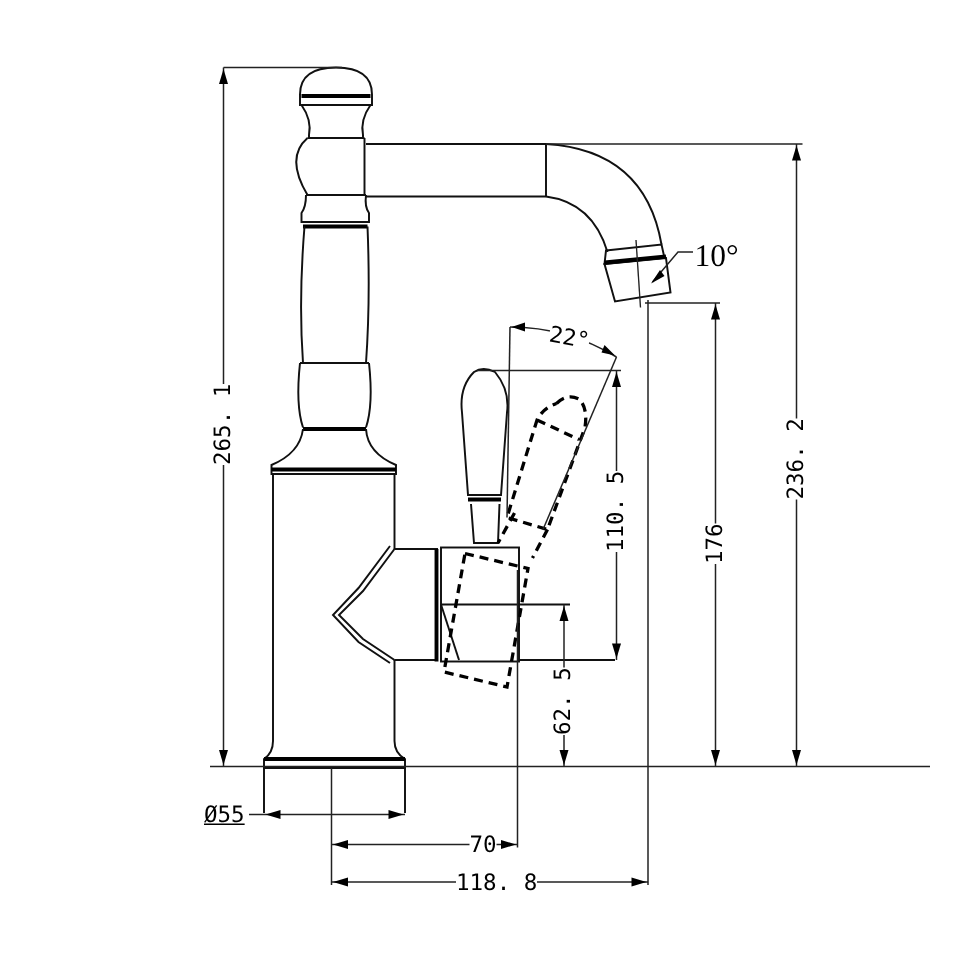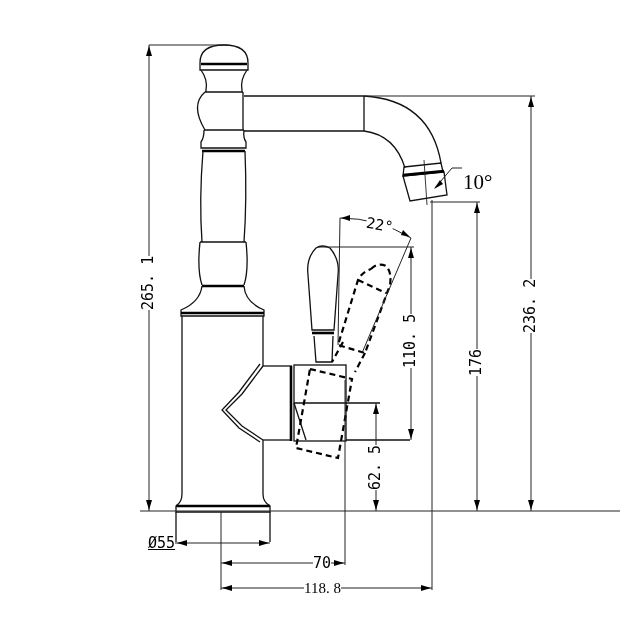--- a/index.html
+++ b/index.html
@@ -145,17 +145,17 @@
       <path class="arrow" d="M431,588 L421,585 L421,591 Z"></path>
     </g>
   </svg>
 
   <span class="lbl vert" style="left:141px; top:310px;">265. 1</span>
   <span class="lbl vert" style="left:523px; top:333px;">236. 2</span>
   <span class="lbl vert" style="left:469px; top:376px;">176</span>
   <span class="lbl vert" style="left:403px; top:368px;">110. 5</span>
   <span class="lbl vert" style="left:368px; top:490px;">62. 5</span>
   <span class="lbl" style="left:366px; top:218px; transform:rotate(10deg);">22°</span>
-  <span class="lbl serif" style="left:463px; top:172px;text-align:right;">10°</span>
-  <span class="lbl" style="left:148px; top:536px;text-decoration:underline;">Ø55</span>
+  <span class="lbl serif" style="left:463px; top:160px;text-align:right;">10°</span>
+  <span class="lbl" style="left:136px; top:536px;text-decoration:underline;">Ø55</span>
   <span class="lbl" style="left:272px; top:556px;margin-left:41px;">70</span>
-  <span class="lbl" style="left:304px; top:581px;font-family:Liberation Serif, serif;">118. 8</span>
+  <span class="lbl" style="left:304px; top:581px;">118. 8</span>
 </div>
 
 </body></html>

